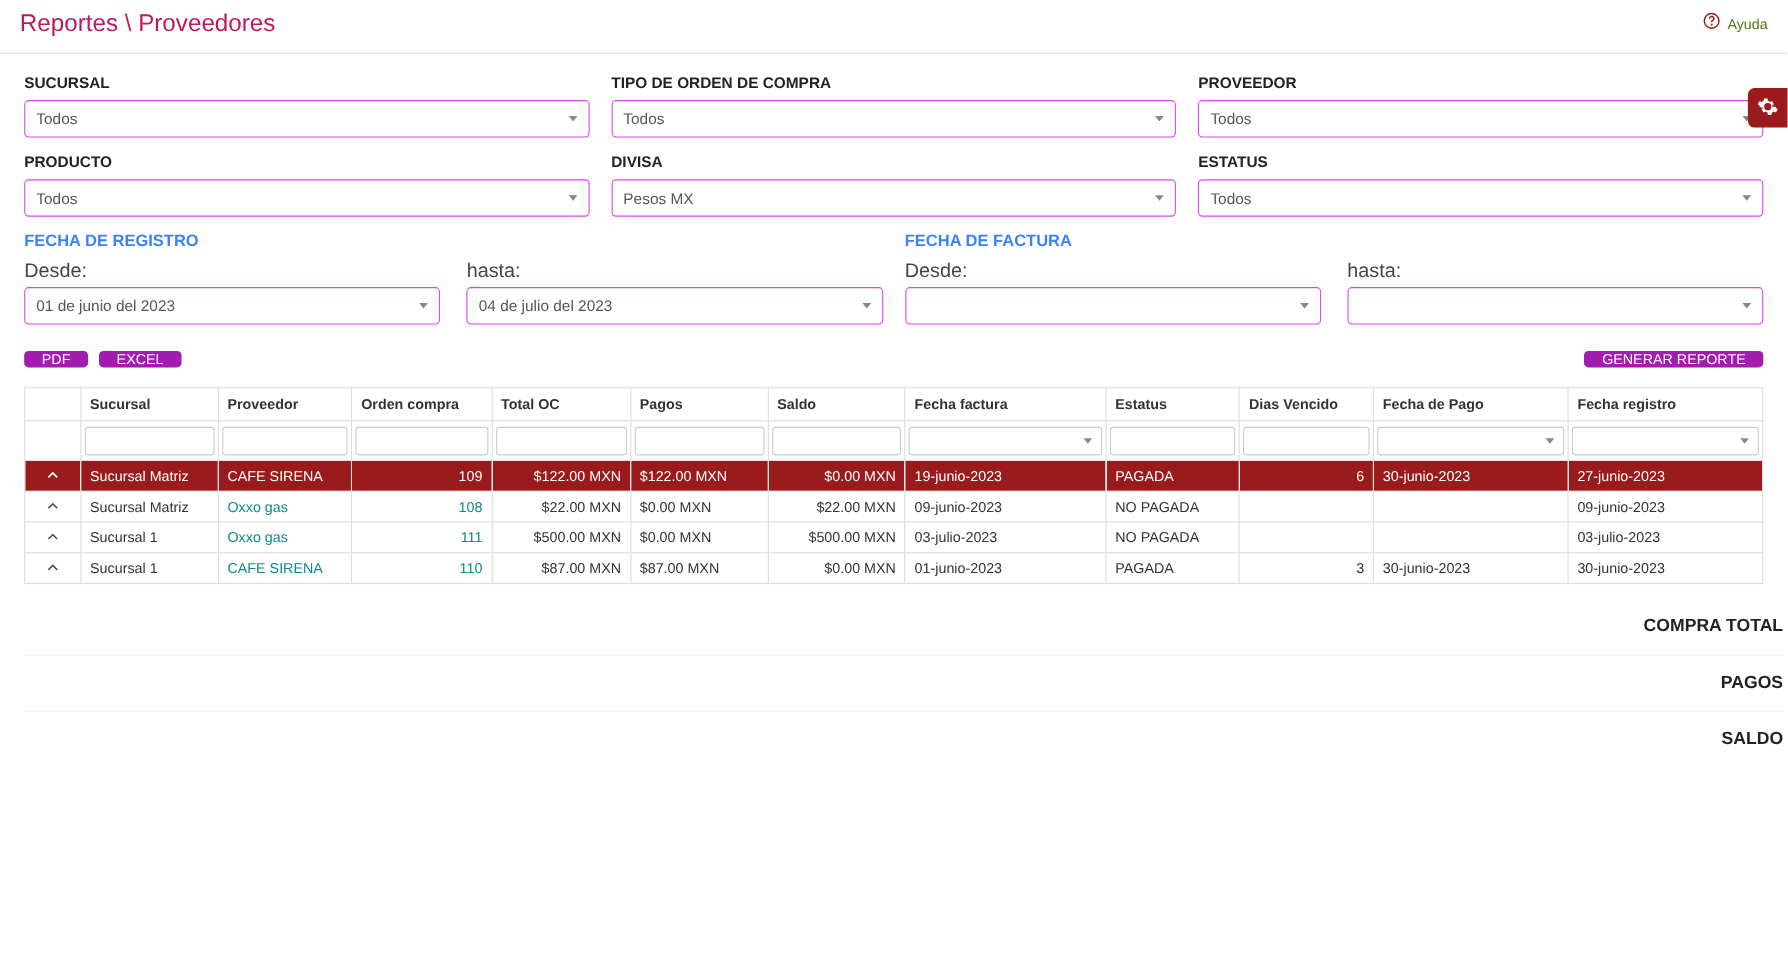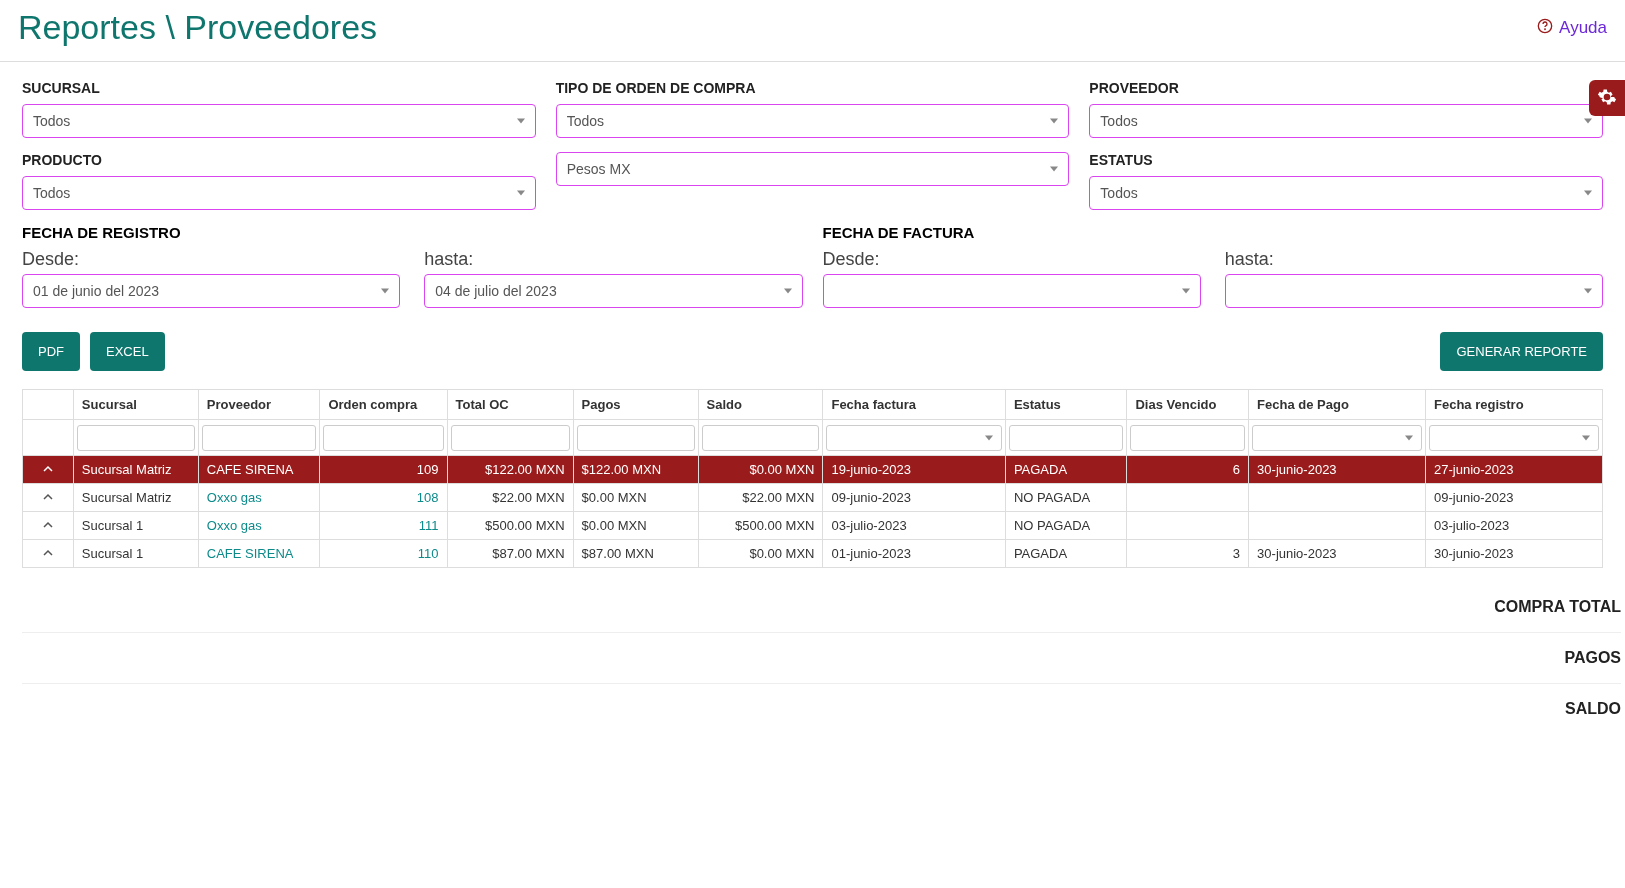--- a/index.html
+++ b/index.html
@@ -1,41 +1,41 @@
 <!DOCTYPE html>
 <html><head>
 <meta charset="utf-8">
 <style>
 * { box-sizing: border-box; margin: 0; padding: 0; }
 body { font-family: "Segoe UI", Arial, sans-serif; font-size: 14px; color: #333; background: #fff; }
 
 .header-bar { display: flex; justify-content: space-between; align-items: center; padding: 8px 18px 14px 18px; border-bottom: 1px solid #ddd; }
-.breadcrumb { font-size: 34px; color: #0f766e; font-weight: 400; }
-.help { display: flex; align-items: center; gap: 6px; color: #6d28d9; font-size: 17px; cursor: pointer; }
+.breadcrumb { font-size: 22px; color: #be185d; font-weight: 400; }
+.help { display: flex; align-items: center; gap: 6px; color: #4d7c0f; font-size: 13px; cursor: pointer; }
 .help .icon { color: #9a1b1b; font-size: 16px; }
 
 .gear-tab { position: fixed; top: 80px; right: 0; background: #9a1b1b; color: #fff; width: 36px; height: 36px; border-radius: 6px 0 0 6px; display: flex; align-items: center; justify-content: center; cursor: pointer; z-index: 10; }
 .gear-tab svg { width: 20px; height: 20px; fill: #fff; }
 
 .filters { padding: 18px 22px 0 22px; }
 .row { display: flex; gap: 20px; margin-bottom: 14px; }
 .field { flex: 1; display: flex; flex-direction: column; }
 .field-label { font-weight: 700; font-size: 14px; color: #222; margin-bottom: 8px; }
 
 .select { position: relative; border: 1px solid #d946ef; border-radius: 4px; height: 34px; display: flex; align-items: center; padding: 0 30px 0 10px; color: #555; background: #fff; cursor: pointer; }
 .select::after { content: ""; position: absolute; right: 10px; top: 50%; transform: translateY(-50%); width: 0; height: 0; border-left: 4px solid transparent; border-right: 4px solid transparent; border-top: 5px solid #888; }
 
-.section-label { font-weight: 700; font-size: 15px; color: #000000; margin-bottom: 8px; }
+.section-label { font-weight: 700; font-size: 15px; color: #3b82f6; margin-bottom: 8px; }
 .date-row { display: flex; gap: 24px; }
 .date-col { flex: 1; }
 .sublabel { font-size: 18px; color: #444; margin-bottom: 4px; }
 
 .action-row { display: flex; justify-content: space-between; padding: 10px 22px 18px 22px; }
 .action-left { display: flex; gap: 10px; }
-.btn { background: #0f766e; color: #fff; border: none; border-radius: 4px; padding: 12px 16px; font-size: 13px; font-weight: 500; cursor: pointer; text-align: center; }
+.btn { background: #a21caf; color: #fff; border: none; border-radius: 4px; padding: 0 16px; font-size: 13px; font-weight: 500; cursor: pointer; text-align: center; }
 
 .table-wrap { padding: 0 22px; }
 table { width: 100%; border-collapse: collapse; table-layout: fixed; }
 th, td { border: 1px solid #ddd; padding: 6px 8px; font-size: 13px; text-align: left; vertical-align: middle; overflow: hidden; text-overflow: ellipsis; white-space: nowrap; }
 thead th { font-weight: 600; background: #fff; height: 30px; }
 tr.filter-row td { padding: 3px; background: #fff; height: 36px; }
 .filter-input { width: 100%; height: 26px; border: 1px solid #ccc; border-radius: 3px; padding: 0 6px; background: #fff; }
 .filter-select { width: 100%; height: 26px; border: 1px solid #ccc; border-radius: 3px; background: #fff; position: relative; }
 .filter-select::after { content: ""; position: absolute; right: 8px; top: 50%; transform: translateY(-50%); width: 0; height: 0; border-left: 4px solid transparent; border-right: 4px solid transparent; border-top: 5px solid #888; }
 
@@ -113,20 +113,21 @@
     </div>
   </div>
   <div class="row">
     <div class="field">
       <div class="field-label">PRODUCTO</div>
       <div class="select">
           <span>Todos</span>
         </div>
     </div>
     <div class="field">
+      <div class="field-label">DIVISA</div>
       <div class="select">
           <span>Pesos MX</span>
         </div>
     </div>
     <div class="field">
       <div class="field-label">ESTATUS</div>
       <div class="select">
           <span>Todos</span>
         </div>
     </div>

